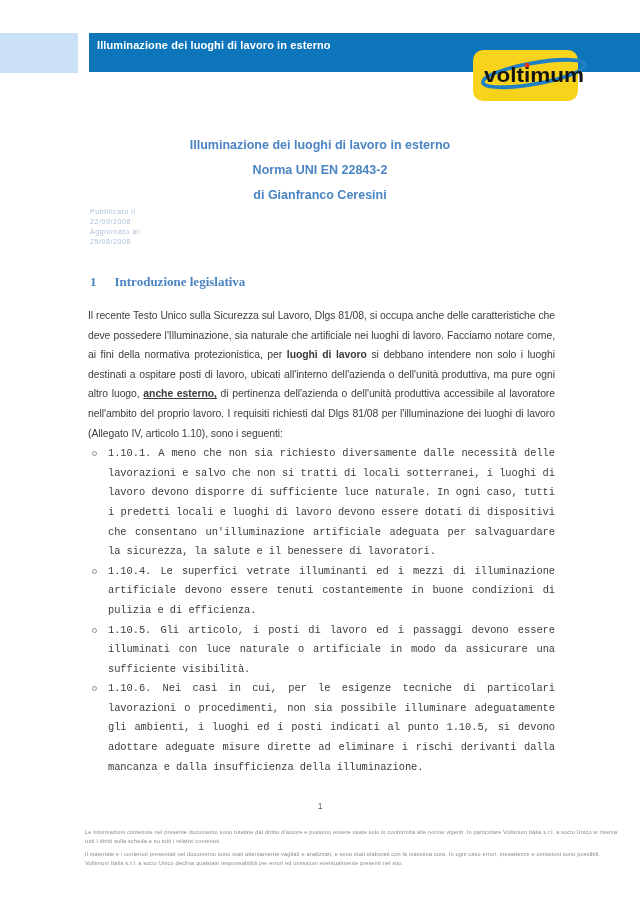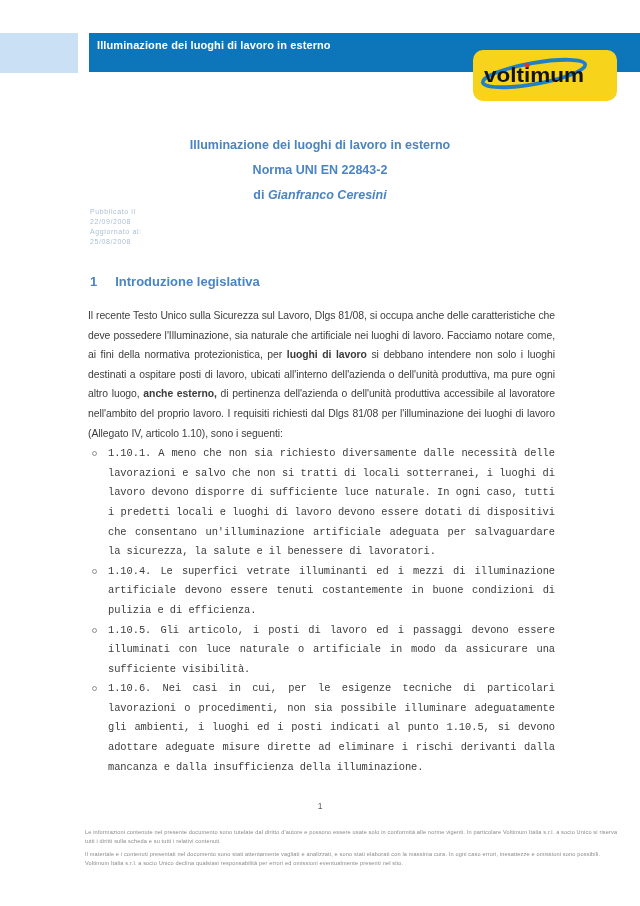--- a/index.html
+++ b/index.html
@@ -26,57 +26,57 @@
     background: #0d76bb;
     color: #ffffff;
     font-size: 11px; font-weight: bold;
     padding: 6px 0 0 8px;
     letter-spacing: 0.1px;
   }
 
   
   .logo {
     position: absolute; left: 473px; top: 50px;
-    width: 144px; height: 51px;
+    width: 105px; height: 51px;
     background: #f8d31c;
     border-radius: 10px;
   }
   .logo svg { display: block; width: 123px; height: 51px; }
 
   
   .title-block {
     position: absolute; left: 0; top: 133px; width: 640px;
     text-align: center; color: #4b84c2; font-weight: bold;
     font-size: 12.5px; line-height: 25px;
   }
-  .byline-author { font-style: italic; }
+  .byline-author { }
 
   
   .meta {
     position: absolute; left: 90px; top: 207px;
     color: #aabfd6; font-size: 7px; line-height: 10px;
     letter-spacing: 0.6px;
   }
 
   
   .section-heading {
     position: absolute; left: 90px; top: 274px;
-    color: #4b84c2; font-size: 13px; font-weight: bold;
+    color: #4b84c2; font-size: 13px; font-weight: bold; font-family: Liberation Serif, serif;
   }
   .section-heading .num { margin-right: 18px; }
 
   
   .body-col {
     position: absolute; left: 88px; top: 306px; width: 467px;
     font-size: 10.4px; line-height: 19.6px;
     letter-spacing: -0.05px;
     text-align: justify;
     color: #3c3c3c;
   }
-  .u { }
+  .u { text-decoration: underline; }
   ul.reqs { list-style: none; margin-top: 1px; font-family: Liberation Mono, monospace; }
   ul.reqs li {
     position: relative;
     padding-left: 20px;
     text-align: justify;
   }
   ul.reqs .bullet {
     position: absolute; left: 4px; top: 7px;
     width: 5px; height: 5px;
     border: 1px solid #8f8f8f; border-radius: 50%;

